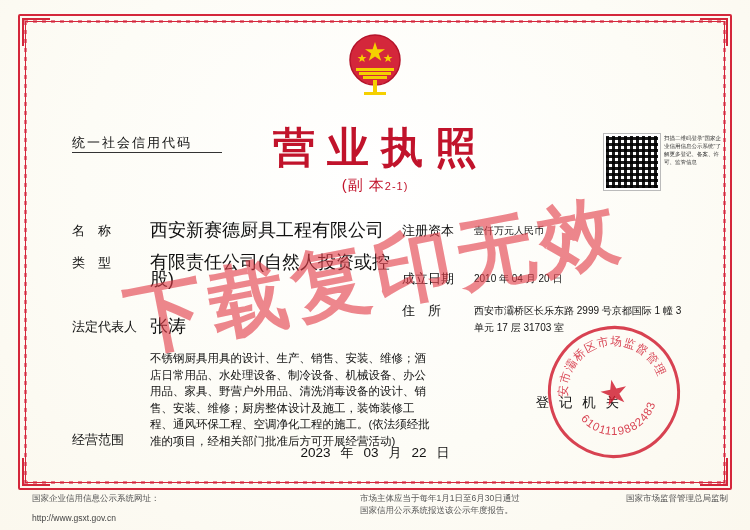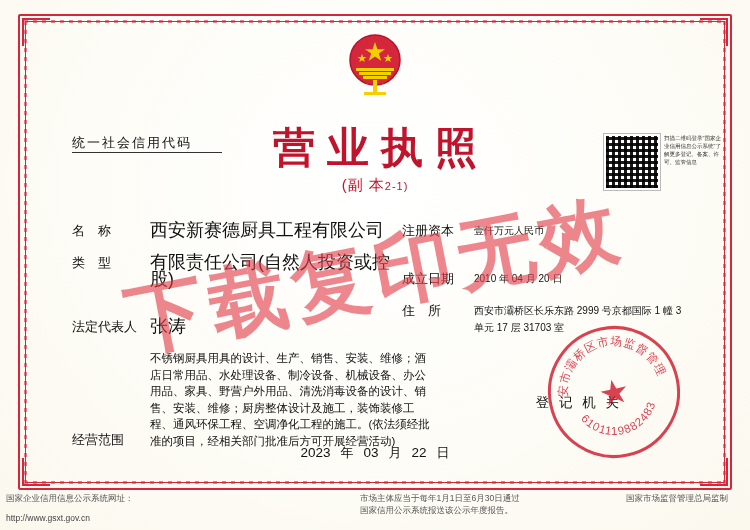--- a/index.html
+++ b/index.html
@@ -144,21 +144,21 @@
     color:rgba(226,62,72,0.62);
     white-space:nowrap;letter-spacing:6px;
     pointer-events:none;
   }
 
   
   .footer{
     position:absolute;left:0;right:0;bottom:4px;height:34px;
     font-size:8.5px;color:#555;
   }
-  .f-left{position:absolute;left:6px;top:0;line-height:12px;}
+  .f-left{position:absolute;left:32px;top:0;line-height:12px;}
   .f-left .url{color:#444;margin-top:8px;}
   .f-mid{position:absolute;left:360px;top:0;line-height:12px;}
   .f-right{position:absolute;right:22px;top:0;line-height:12px;text-align:right;}
 </style>
 </head>
 <body>
 
 <div id="license">
 
   <div class="border-outer"></div>

